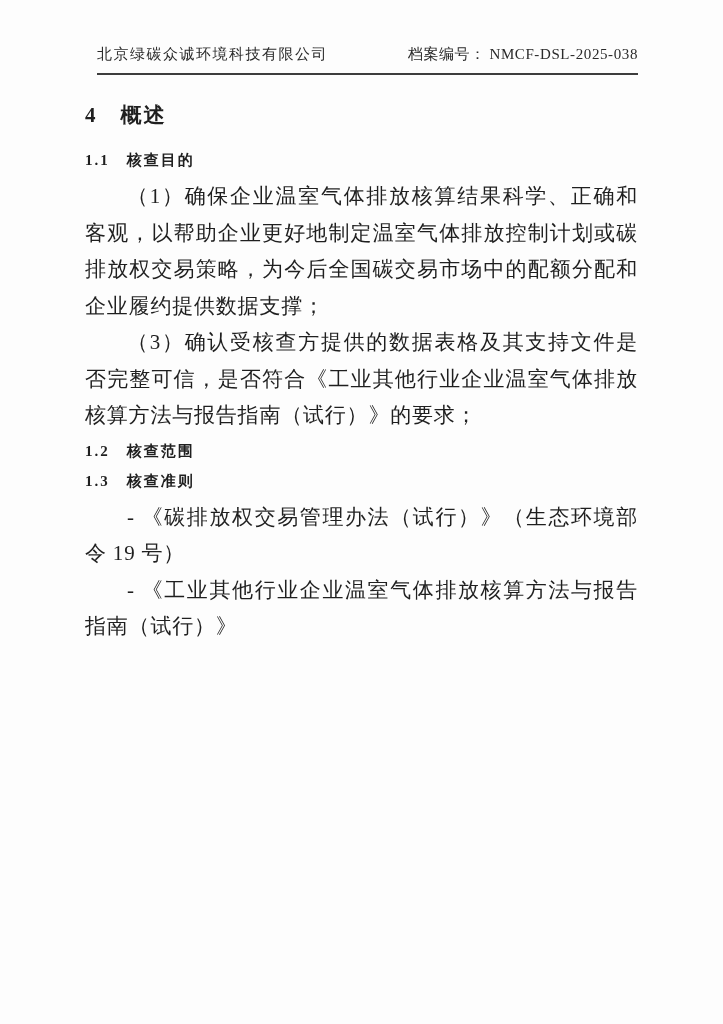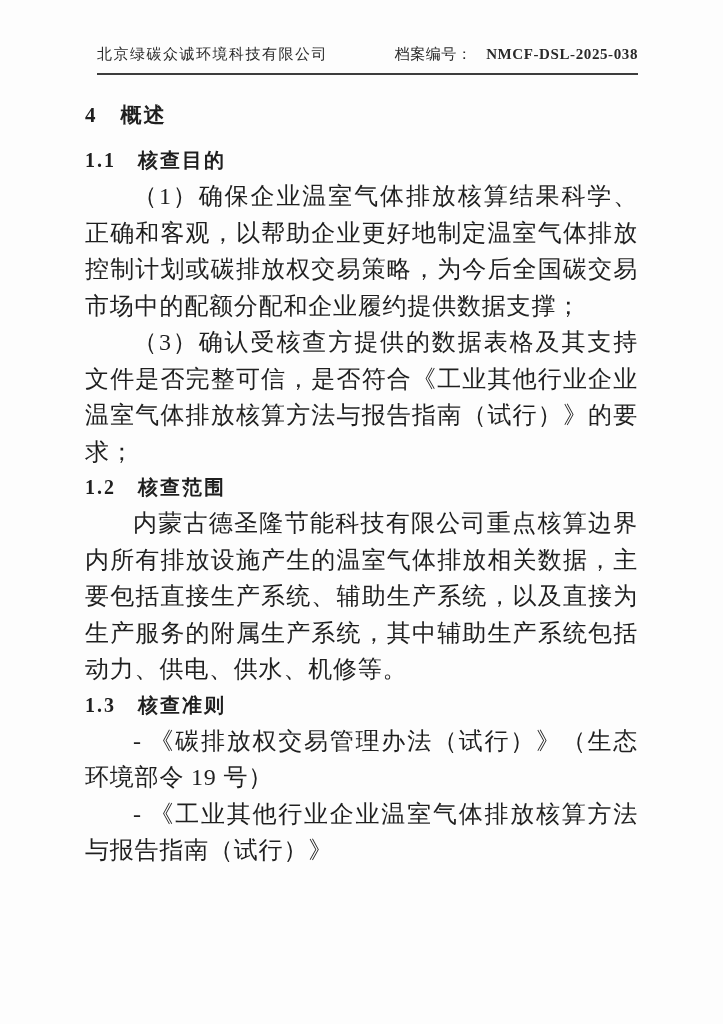--- a/index.html
+++ b/index.html
@@ -29,50 +29,49 @@
     align-items: center;
     font-size: 15px;
     letter-spacing: 1.5px;
     color: #2a2a2a;
   }
   .doc-header .archive {
     letter-spacing: 0.5px;
     white-space: nowrap;
   }
   .doc-header .archive .num {
-    margin-left: 14px;
+    margin-left: 4px;
     letter-spacing: 0.6px;
-    font-weight: bold;
   }
   
   .doc-content {
     margin: 0 85px;
   }
   .h1 {
     font-size: 21px;
     font-weight: 700;
     letter-spacing: 2px;
     line-height: 26px;
     margin: 27px 0 0 0;
     white-space: pre-wrap;
   }
   .h2 {
-    font-size: 20px;
+    font-size: 15px;
     font-weight: 700;
     letter-spacing: 2px;
     line-height: 26px;
     margin: 19px 0 0 0;
     white-space: pre-wrap;
   }
   .h2.tight {
     margin-top: 4px;
   }
   .para {
     margin: 0;
-    font-size: 24px;
+    font-size: 21px;
     line-height: 36.5px;
     letter-spacing: 0.8px;
     text-align: justify;
     text-justify: inter-character;
     text-indent: 2em;
   }
   .para:first-of-type { margin-top: 0; }
   .paras { margin-top: 5px; }
 </style>
 </head>
@@ -91,23 +90,20 @@
 
     <div class="h1">4　概述</div>
 
     <div class="h2">1.1　核查目的</div>
     <div class="paras">
       <p class="para">（1）确保企业温室气体排放核算结果科学、正确和客观，以帮助企业更好地制定温室气体排放控制计划或碳排放权交易策略，为今后全国碳交易市场中的配额分配和企业履约提供数据支撑；</p>
       <p class="para">（3）确认受核查方提供的数据表格及其支持文件是否完整可信，是否符合《工业其他行业企业温室气体排放核算方法与报告指南（试行）》的要求；</p>
     </div>
 
     <div class="h2 tight">1.2　核查范围</div>
-    <div class="paras">
-      <p class="para">内蒙古德圣隆节能科技有限公司重点核算边界内所有排放设施产生的温室气体排放相关数据，主要包括直接生产系统、辅助生产系统，以及直接为生产服务的附属生产系统，其中辅助生产系统包括动力、供电、供水、机修等。</p>
-    </div>
 
     <div class="h2 tight">1.3　核查准则</div>
     <div class="paras">
       <p class="para">- 《碳排放权交易管理办法（试行）》（生态环境部令 19 号）</p>
       <p class="para">- 《工业其他行业企业温室气体排放核算方法与报告指南（试行）》</p>
     </div>
 
   </div>
 
 </div>

